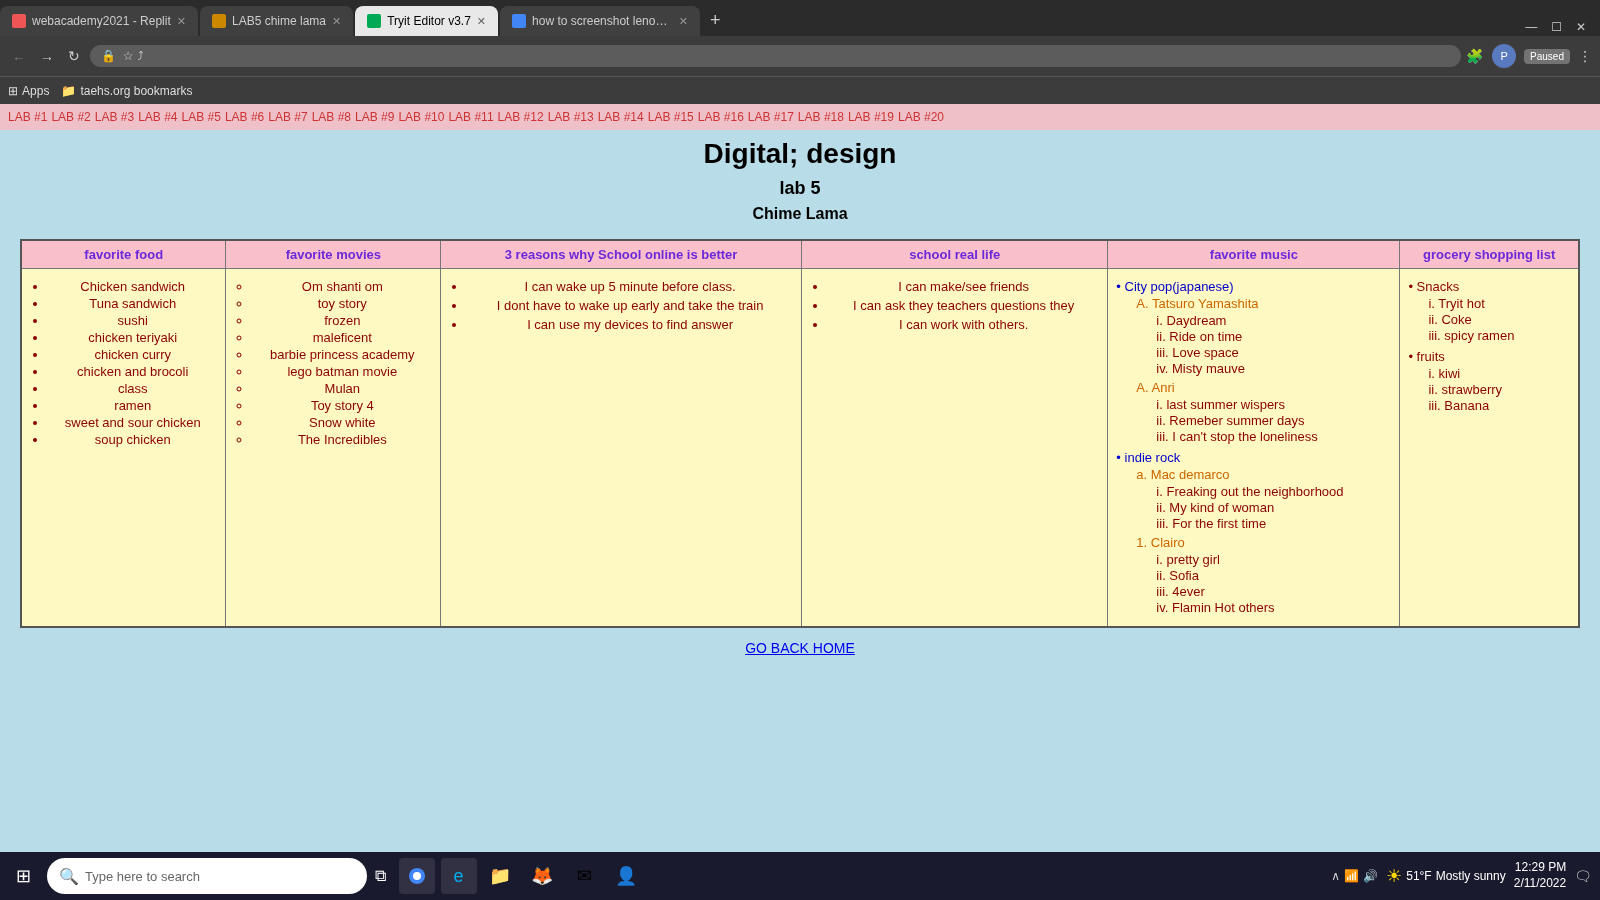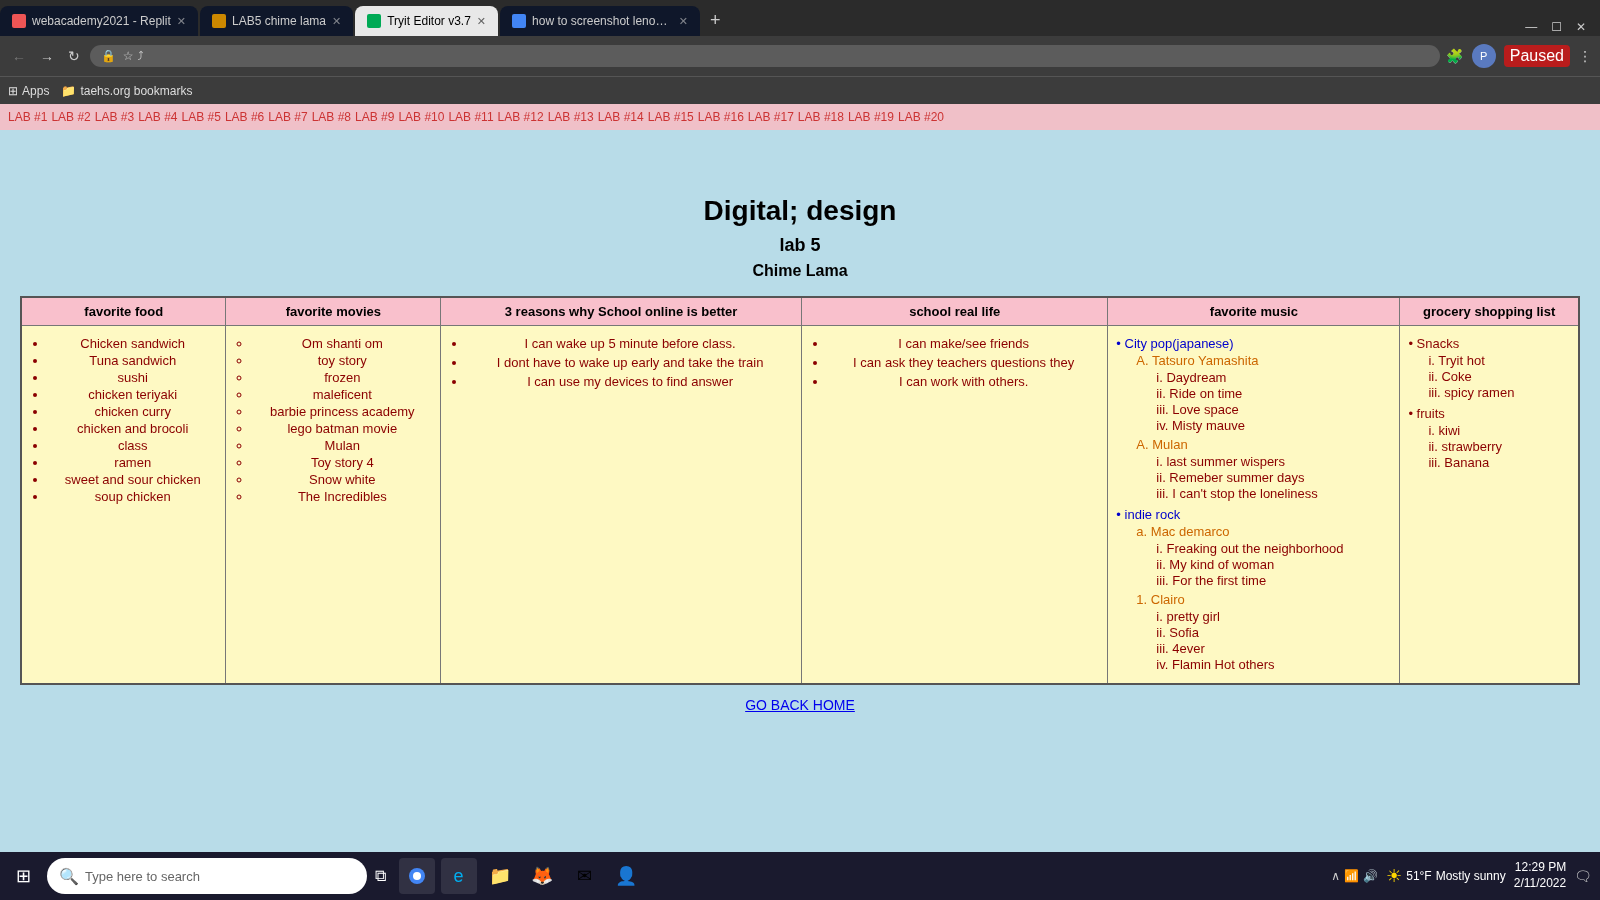--- a/index.html
+++ b/index.html
@@ -1,61 +1,61 @@
 <!DOCTYPE html>
 <html><head>
   <meta charset="utf-8">
   <style>
     * { margin: 0; padding: 0; box-sizing: border-box; }
     body { font-family: Arial, sans-serif; background: #b8dce8; width: 1600px; height: 900px; overflow: hidden; display: flex; flex-direction: column; }
 
     
     .browser-chrome { background: #3c3c3c; display: flex; flex-direction: column; }
     .tab-bar { display: flex; align-items: flex-end; background: #2b2b2b; padding-top: 4px; height: 36px; }
-    .tab { display: flex; align-items: center; padding: 0 12px; height: 30px; background: #0f172a; color: #ccc; font-size: 12px; border-radius: 8px 8px 0 0; margin-right: 2px; gap: 6px; max-width: 200px; cursor: pointer; }
+    .tab { display: flex; align-items: center; padding: 0 12px; height: 30px; background: #404040; color: #ccc; font-size: 12px; border-radius: 8px 8px 0 0; margin-right: 2px; gap: 6px; max-width: 200px; cursor: pointer; }
     .tab.active { background: #e8e8e8; color: #000; }
     .tab-favicon { width: 14px; height: 14px; border-radius: 2px; flex-shrink: 0; }
     .tab-title { white-space: nowrap; overflow: hidden; text-overflow: ellipsis; }
     .tab-close { margin-left: auto; opacity: 0.6; font-size: 11px; }
     .tab-new { background: none; border: none; color: #ccc; font-size: 18px; padding: 0 8px; cursor: pointer; align-self: center; }
     .tab-controls { margin-left: auto; display: flex; align-items: center; gap: 2px; padding: 0 8px; }
     .tab-ctrl-btn { color: #ccc; font-size: 12px; padding: 2px 6px; }
 
     .address-bar-row { display: flex; align-items: center; background: #3c3c3c; padding: 4px 8px; gap: 6px; height: 40px; }
     .nav-btn { color: #ccc; font-size: 14px; padding: 2px 4px; cursor: pointer; }
     .nav-btn.disabled { opacity: 0.4; }
     .address-bar { flex: 1; background: #5c5c5c; border-radius: 16px; display: flex; align-items: center; padding: 4px 12px; gap: 6px; }
     .address-bar-icon { color: #aaa; font-size: 12px; }
     .address-text { color: #e0e0e0; font-size: 13px; flex: 1; }
     .address-bar-actions { display: flex; gap: 4px; color: #ccc; font-size: 12px; }
     .browser-actions { display: flex; align-items: center; gap: 8px; }
     .browser-action-icon { color: #ccc; font-size: 14px; }
     .profile-btn { background: #5a7abf; border-radius: 50%; width: 24px; height: 24px; display: flex; align-items: center; justify-content: center; color: white; font-size: 11px; }
-    .paused-btn { background: #b91c1c; color: white; font-size: 16px; padding: 2px 6px; border-radius: 4px; }
+    .paused-btn { background: #737373; color: white; font-size: 10px; padding: 2px 6px; border-radius: 4px; }
 
     
     .bookmarks-bar { background: #3c3c3c; padding: 4px 8px; display: flex; align-items: center; gap: 12px; height: 28px; border-top: 1px solid #555; }
     .bookmark-item { display: flex; align-items: center; gap: 4px; color: #ddd; font-size: 12px; cursor: pointer; }
 
     
     .page-content { flex: 1; background: #b8dce8; overflow-y: auto; }
 
     
     .lab-nav { background: #f0c0c8; padding: 6px 8px; display: flex; flex-wrap: nowrap; gap: 4px; }
     .lab-nav a { color: #cc3333; font-size: 12px; text-decoration: none; }
 
     
-    .main-content { padding: 26px 20px; text-align: center; margin-top: 39px; }
+    .main-content { padding: 8px 20px; text-align: center; }
     .main-title { font-size: 28px; font-weight: bold; color: #000; margin-bottom: 8px; }
     .main-subtitle { font-size: 18px; font-weight: bold; color: #000; margin-bottom: 6px; }
     .main-author { font-size: 16px; font-weight: bold; color: #000; margin-bottom: 16px; }
 
     
     .data-table { width: 100%; border-collapse: collapse; border: 2px solid #555; background: #f9c0cc; }
-    .data-table th { border: 1px solid #777; padding: 6px 8px; font-size: 13px; font-weight: bold; color: #000000; background: #f9c0cc; text-align: center; }
+    .data-table th { border: 1px solid #777; padding: 6px 8px; font-size: 13px; font-weight: bold; color: #6d28d9; background: #f9c0cc; text-align: center; }
     .data-table td { border: 1px solid #777; padding: 10px 8px; vertical-align: top; font-size: 13px; color: #8b0000; background: #fef9c3; }
 
     .food-list, .movies-list, .reasons-list, .real-life-list, .grocery-list { padding-left: 0; margin: 0; }
     .food-list li { margin-bottom: 2px; list-style-type: disc; margin-left: 18px; }
     .movies-list li { margin-bottom: 2px; list-style-type: circle; margin-left: 18px; }
     .reasons-list li { margin-bottom: 4px; list-style-type: disc; margin-left: 18px; }
     .real-life-list li { margin-bottom: 4px; list-style-type: disc; margin-left: 18px; }
 
     
     .music-section { text-align: left; }
@@ -249,21 +249,21 @@
           </td>
 
           <td>
             <div class="music-section">
               <div class="music-genre-bullet" style="color:#0000cc;">City pop(japanese)</div>
               <div class="music-artist">A. Tatsuro Yamashita</div>
               <div class="music-song">i. Daydream</div>
               <div class="music-song">ii. Ride on time</div>
               <div class="music-song">iii. Love space</div>
               <div class="music-song">iv. Misty mauve</div>
-              <div class="music-artist" style="margin-top:4px;">A. Mulan</div>
+              <div class="music-artist" style="margin-top:4px;">A. Anri</div>
               <div class="music-song">i. last summer wispers</div>
               <div class="music-song">ii. Remeber summer days</div>
               <div class="music-song">iii. I can't stop the loneliness</div>
               <div style="margin-top:6px;" class="music-genre2">indie rock</div>
               <div class="music-artist2">a. Mac demarco</div>
               <div class="music-song">i. Freaking out the neighborhood</div>
               <div class="music-song">ii. My kind of woman</div>
               <div class="music-song">iii. For the first time</div>
               <div class="music-artist2" style="margin-top:4px;">1. Clairo</div>
               <div class="music-song">i. pretty girl</div>

